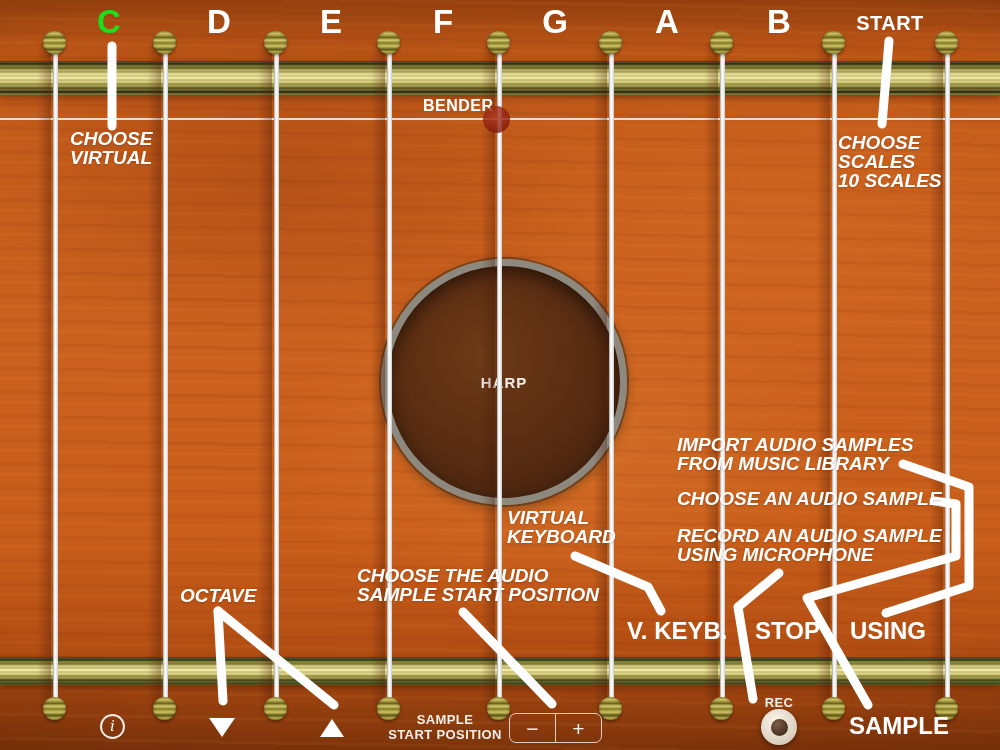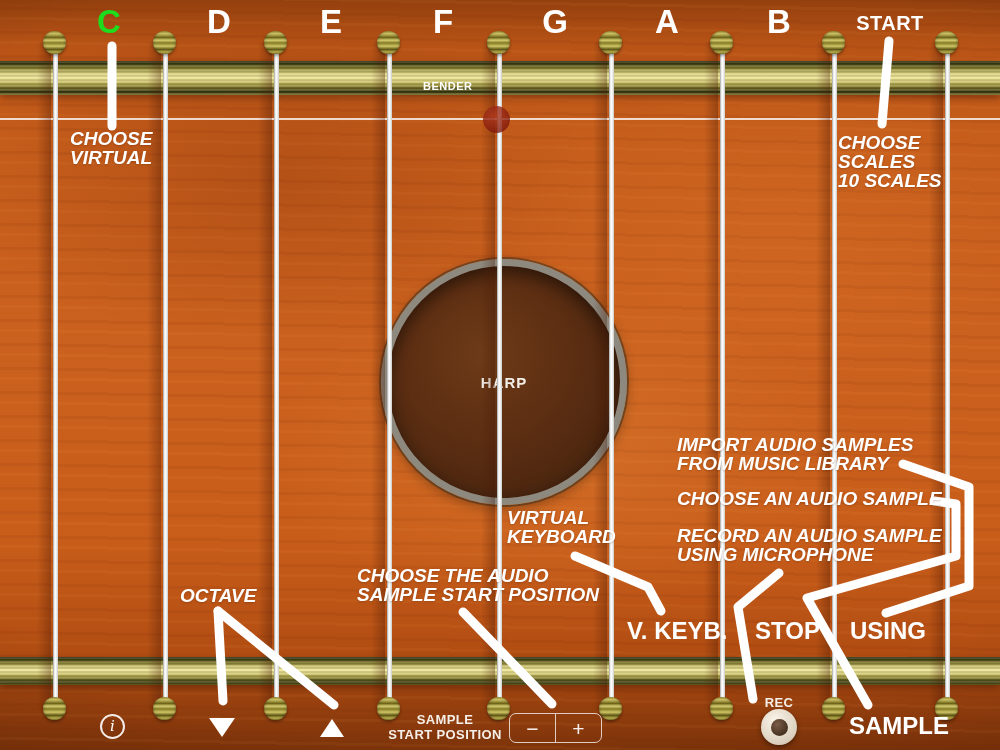--- a/index.html
+++ b/index.html
@@ -56,21 +56,21 @@
     position:absolute; top:3px; transform:translateX(-50%);
     color:#ffffff; font-size:33px; font-weight:bold;
   }
   .scale-btn {
     position:absolute; top:12px; transform:translateX(-50%);
     color:#ffffff; font-size:20px; font-weight:bold; letter-spacing:.5px;
   }
 
   
   .bender-line { position:absolute; left:0; right:0; top:118px; height:2px; background:rgba(255,255,255,.78); }
-  .bender-label { position:absolute; left:423px; top:80px; color:#fff; font-size:11px; font-weight:bold; letter-spacing:.5px; }
+  .bender-label { position:absolute; left:423px; top:97px; color:#fff; font-size:16px; font-weight:bold; letter-spacing:.5px; }
   .bender-dot {
     position:absolute; left:483px; top:106px; width:27px; height:27px; border-radius:50%;
     background:radial-gradient(circle at 40% 35%, rgba(175,55,30,.8), rgba(125,22,10,.78) 75%);
   }
 
   
   .anno {
     position:absolute; color:#ffffff; font-weight:bold; font-style:italic;
     font-size:19px; line-height:19px; white-space:nowrap;
     text-shadow:0 1px 2px rgba(60,20,5,.25);

